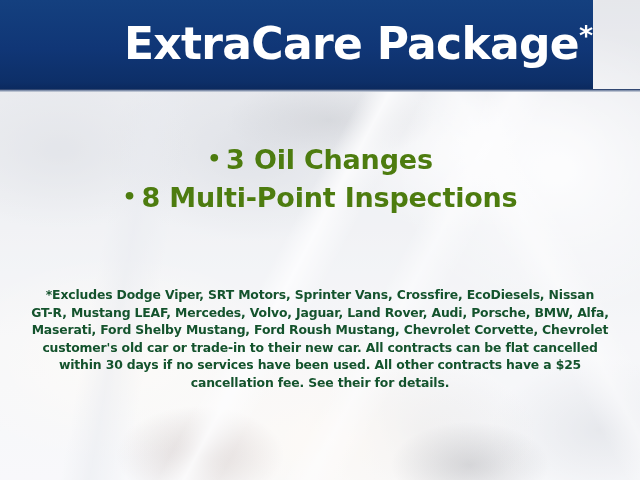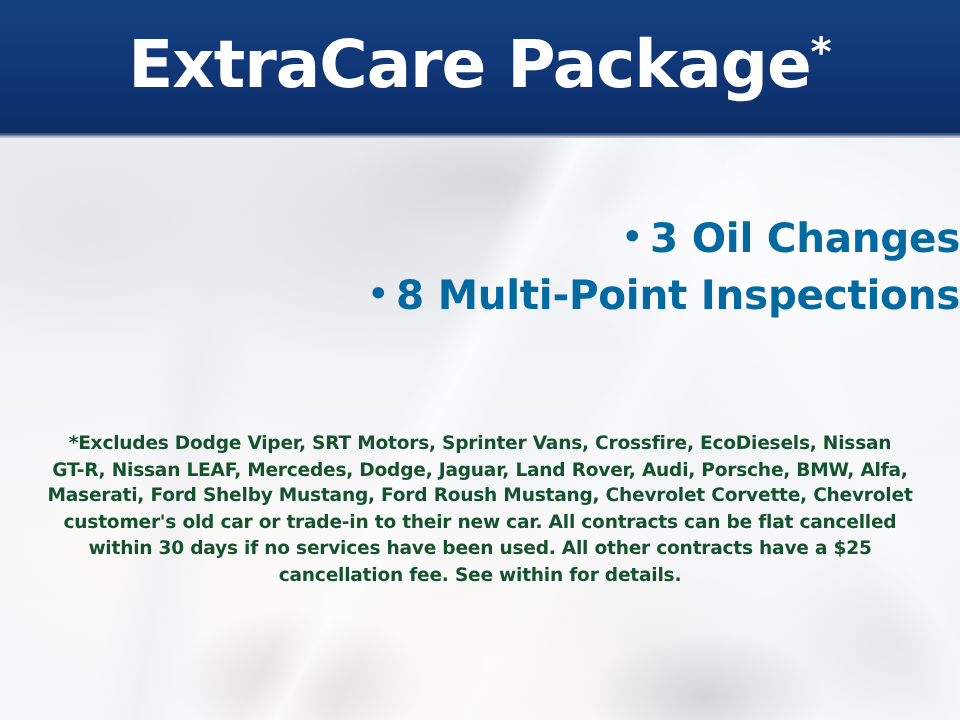--- a/index.html
+++ b/index.html
@@ -64,27 +64,27 @@
 
   .bg-wash {
     background: rgba(248,249,251,0.34);
   }
 
   
   #header-banner {
     position: absolute;
     left: 0;
     top: 0;
-    width: 640px;
+    width: 593px;
     height: 89px;
     background: #123a7c;
     background: linear-gradient(180deg, #14407f 0%, #103676 55%, #0d2f68 92%, #0b2a5f 100%);
     display: flex;
     align-items: center;
-    justify-content: center;
+    justify-content: flex-end;
     box-sizing: border-box;
     z-index: 3;
   }
 
   #header-title {
     color: #ffffff;
     font-family: "DejaVu Sans", "Liberation Sans", sans-serif;
     font-weight: bold;
     font-size: 44px;
     letter-spacing: -0.7px;
@@ -112,28 +112,27 @@
   
   #benefits {
     position: absolute;
     left: 0;
     top: 140px;
     width: 640px;
     z-index: 2;
     text-align: center;
   }
   .benefit-item {
-    color: #0369a1;
+    color: #4d7c0f;
     font-family: "DejaVu Sans", "Liberation Sans", sans-serif;
     font-weight: bold;
     font-size: 27px;
     line-height: 37px;
     letter-spacing: -0.2px;
     white-space: nowrap;
-    text-align: right;
   }
   .benefit-item .bullet {
     font-size: 22px;
     vertical-align: 3px;
     padding-right: 5px;
   }
 
   
   #disclaimer {
     position: absolute;
@@ -169,20 +168,20 @@
   </div>
   <div class="banner-underline"></div>
 
   <div id="benefits">
     <div class="benefit-item"><span class="bullet">•</span><span>3 Oil Changes</span></div>
     <div class="benefit-item"><span class="bullet">•</span><span>8 Multi-Point Inspections</span></div>
   </div>
 
   <div id="disclaimer">
     <div class="disclaimer-line">*Excludes Dodge Viper, SRT Motors, Sprinter Vans, Crossfire, EcoDiesels, Nissan</div>
-    <div class="disclaimer-line">GT-R, Nissan LEAF, Mercedes, Dodge, Jaguar, Land Rover, Audi, Porsche, BMW, Alfa,</div>
+    <div class="disclaimer-line">GT-R, Mustang LEAF, Mercedes, Volvo, Jaguar, Land Rover, Audi, Porsche, BMW, Alfa,</div>
     <div class="disclaimer-line">Maserati, Ford Shelby Mustang, Ford Roush Mustang, Chevrolet Corvette, Chevrolet</div>
     <div class="disclaimer-line">customer's old car or trade-in to their new car. All contracts can be flat cancelled</div>
     <div class="disclaimer-line">within 30 days if no services have been used. All other contracts have a $25</div>
-    <div class="disclaimer-line">cancellation fee. See within for details.</div>
+    <div class="disclaimer-line">cancellation fee. See their for details.</div>
   </div>
 
 </div>
 
 </body></html>

